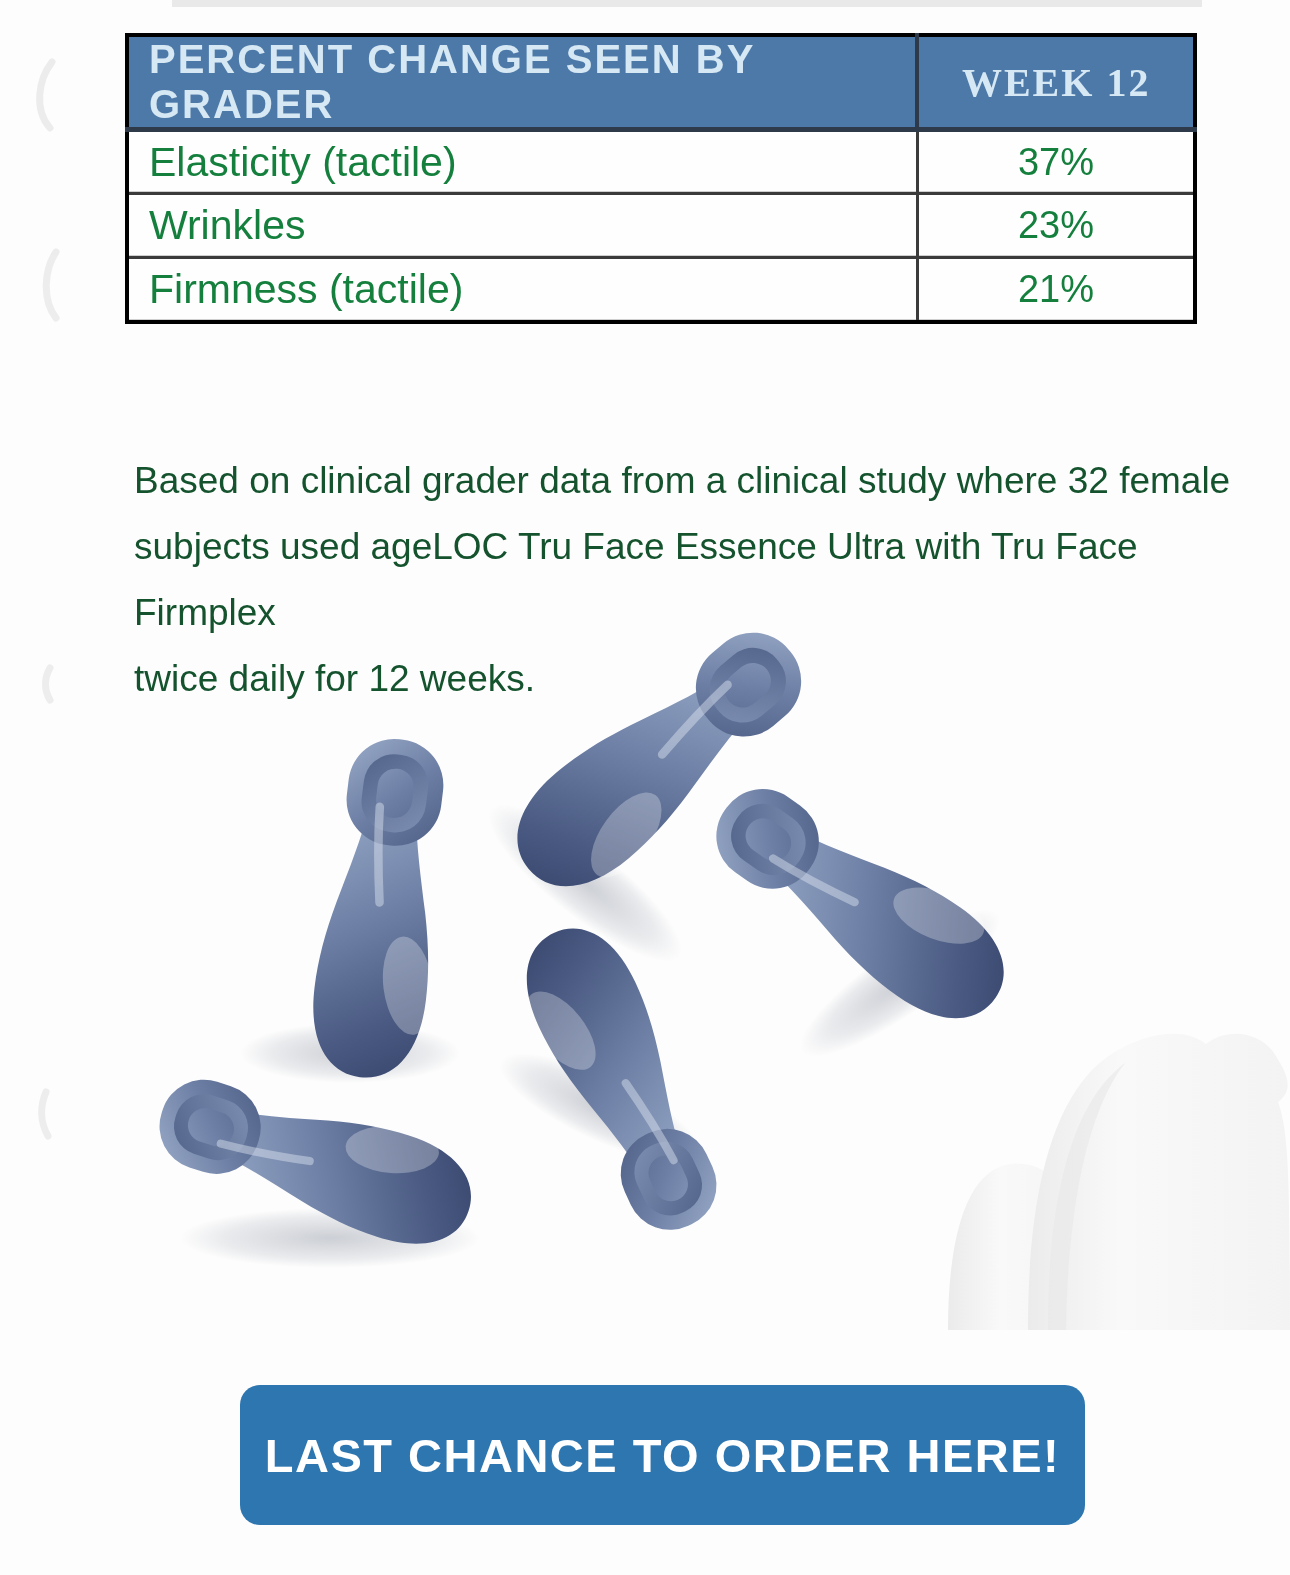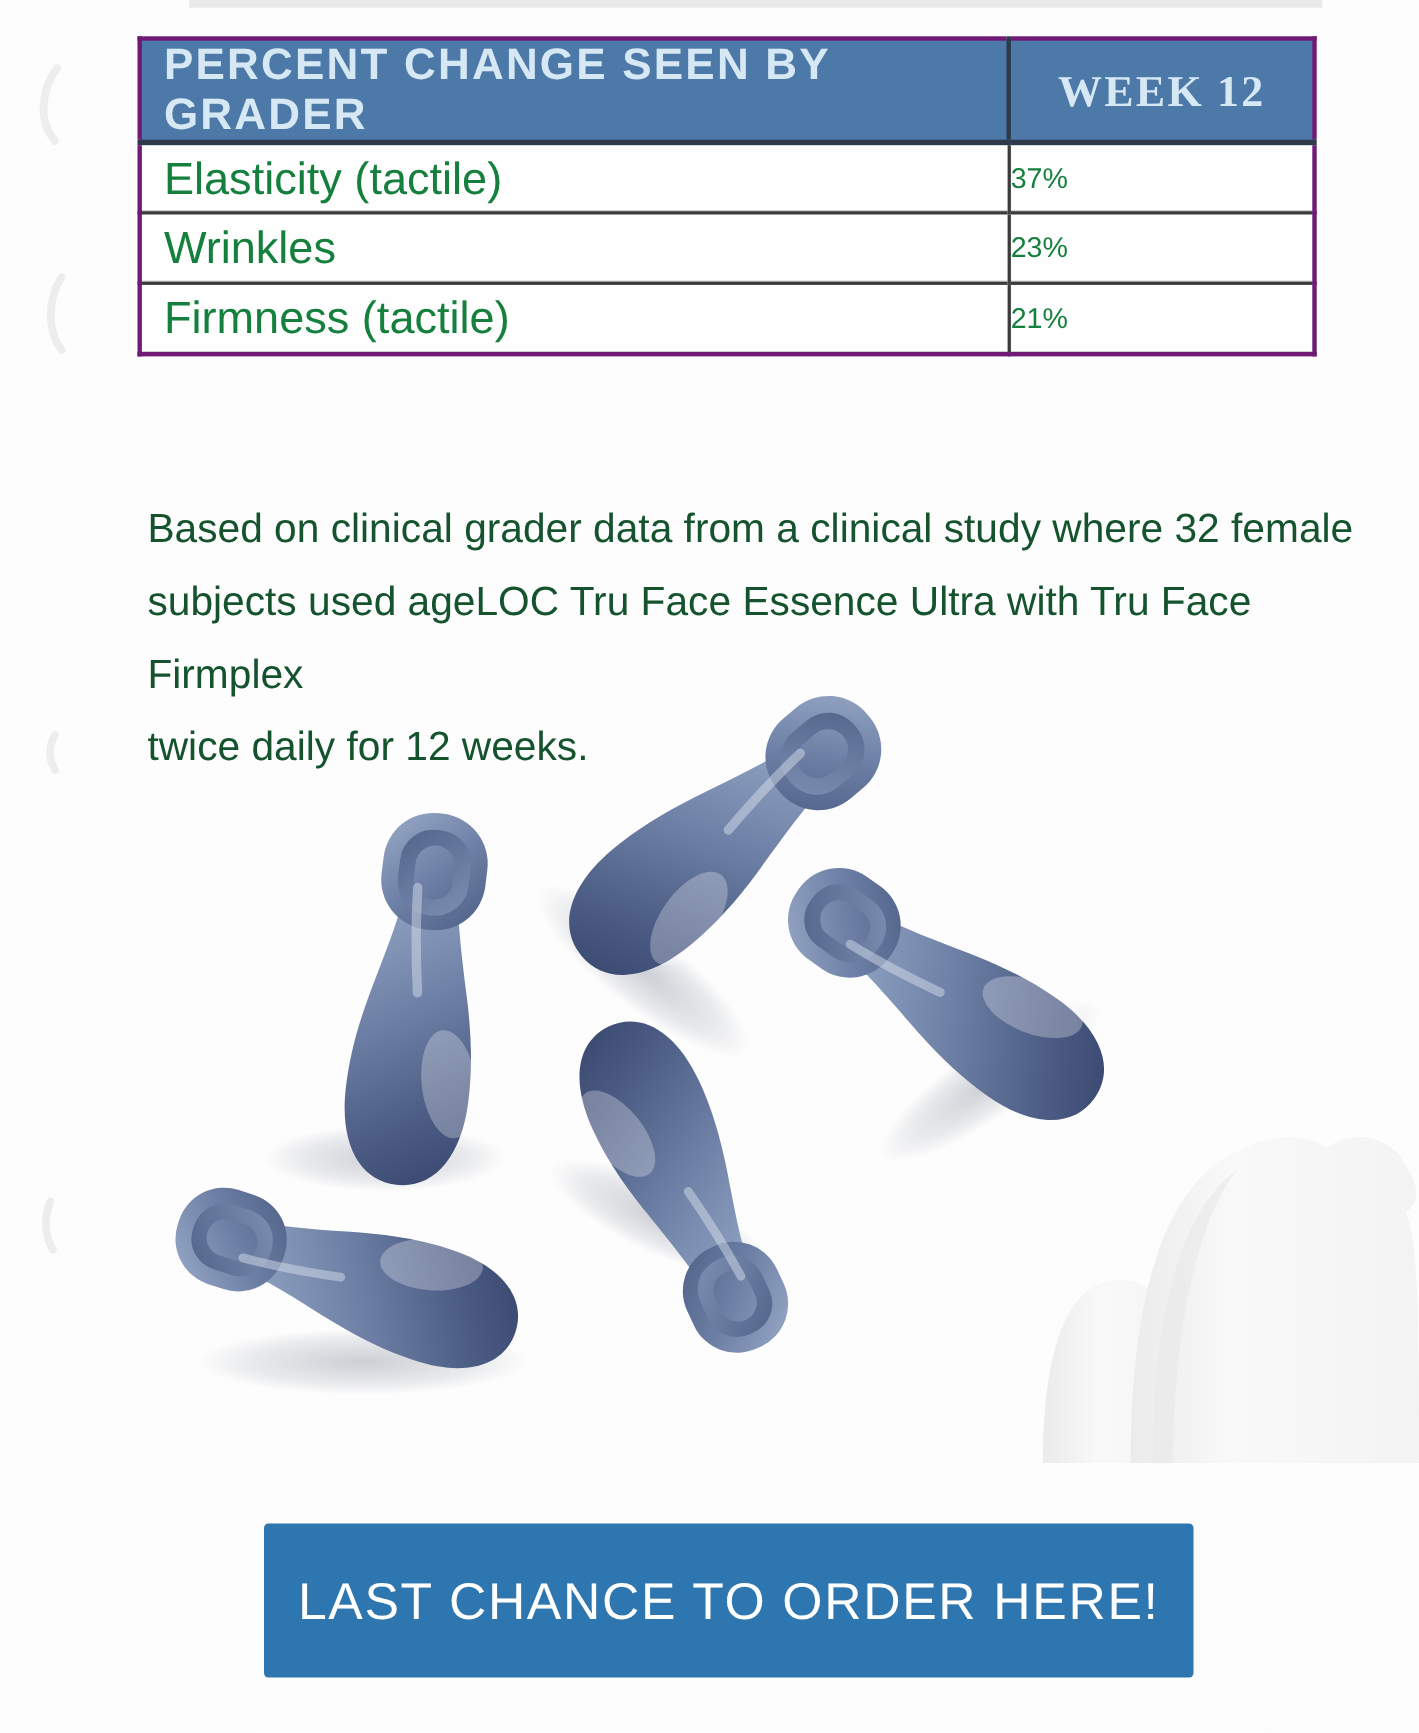--- a/index.html
+++ b/index.html
@@ -20,21 +20,21 @@
   
   .top-strip {
     position: absolute; left: 172px; top: 0; width: 1030px; height: 7px;
     background: #dcdcdc; opacity: .6;
   }
 
   
   .results-table {
     position: absolute; left: 125px; top: 33px; width: 1072px;
     border-collapse: collapse;
-    border: 4px solid #701a75;
+    border: 4px solid #000000;
     background: #fefefe;
   }
   .results-table th {
     background: #4d79a8;
     color: #d6e8f4;
     font-size: 40px;
     font-weight: bold;
     letter-spacing: 2px;
     height: 62px;
     border-bottom: 5px solid #2e3a4a;
@@ -42,43 +42,43 @@
   .results-table th.metric-h { text-align: left; padding-left: 20px; width: 74%; border-right: 4px solid #2e3a4a; }
   .results-table th.week-h   { text-align: center; width: 26%; font-family: Liberation Serif, serif; }
   .results-table td {
     height: 64px;
     font-size: 41px;
     color: #15803d;
     border-top: 3px solid #3b3b3b;
     box-shadow: inset 0 2px 0 #ffffff, inset 0 -1px 0 #cfcfcf;
   }
   .results-table td.lbl { text-align: left; padding-left: 20px; border-right: 3px solid #3b3b3b; }
-  .results-table td.val { font-size: 26px; }
+  .results-table td.val { text-align: center; font-size: 38px; }
 
   
   .caption {
     position: absolute; left: 134px; top: 448px; width: 1100px;
     font-size: 37px; line-height: 66px; color: #14532d;
   }
 
   
   .product-photo {
     position: absolute; left: 0; top: 608px; width: 1290px; height: 722px;
   }
 
   
   .cta {
     position: absolute; left: 240px; top: 1385px; width: 845px; height: 140px;
     background: #2e76b0;
     border: none;
-    border-radius: 4px;
+    border-radius: 20px;
     color: #ffffff;
     font-family: "Liberation Sans", sans-serif;
     font-size: 47px;
-    font-weight: normal;
+    font-weight: bold;
     letter-spacing: 1.5px;
     cursor: pointer;
   }
 </style>
 </head>
 <body>
 
 <div class="page">
 
   <div class="top-strip"></div>

